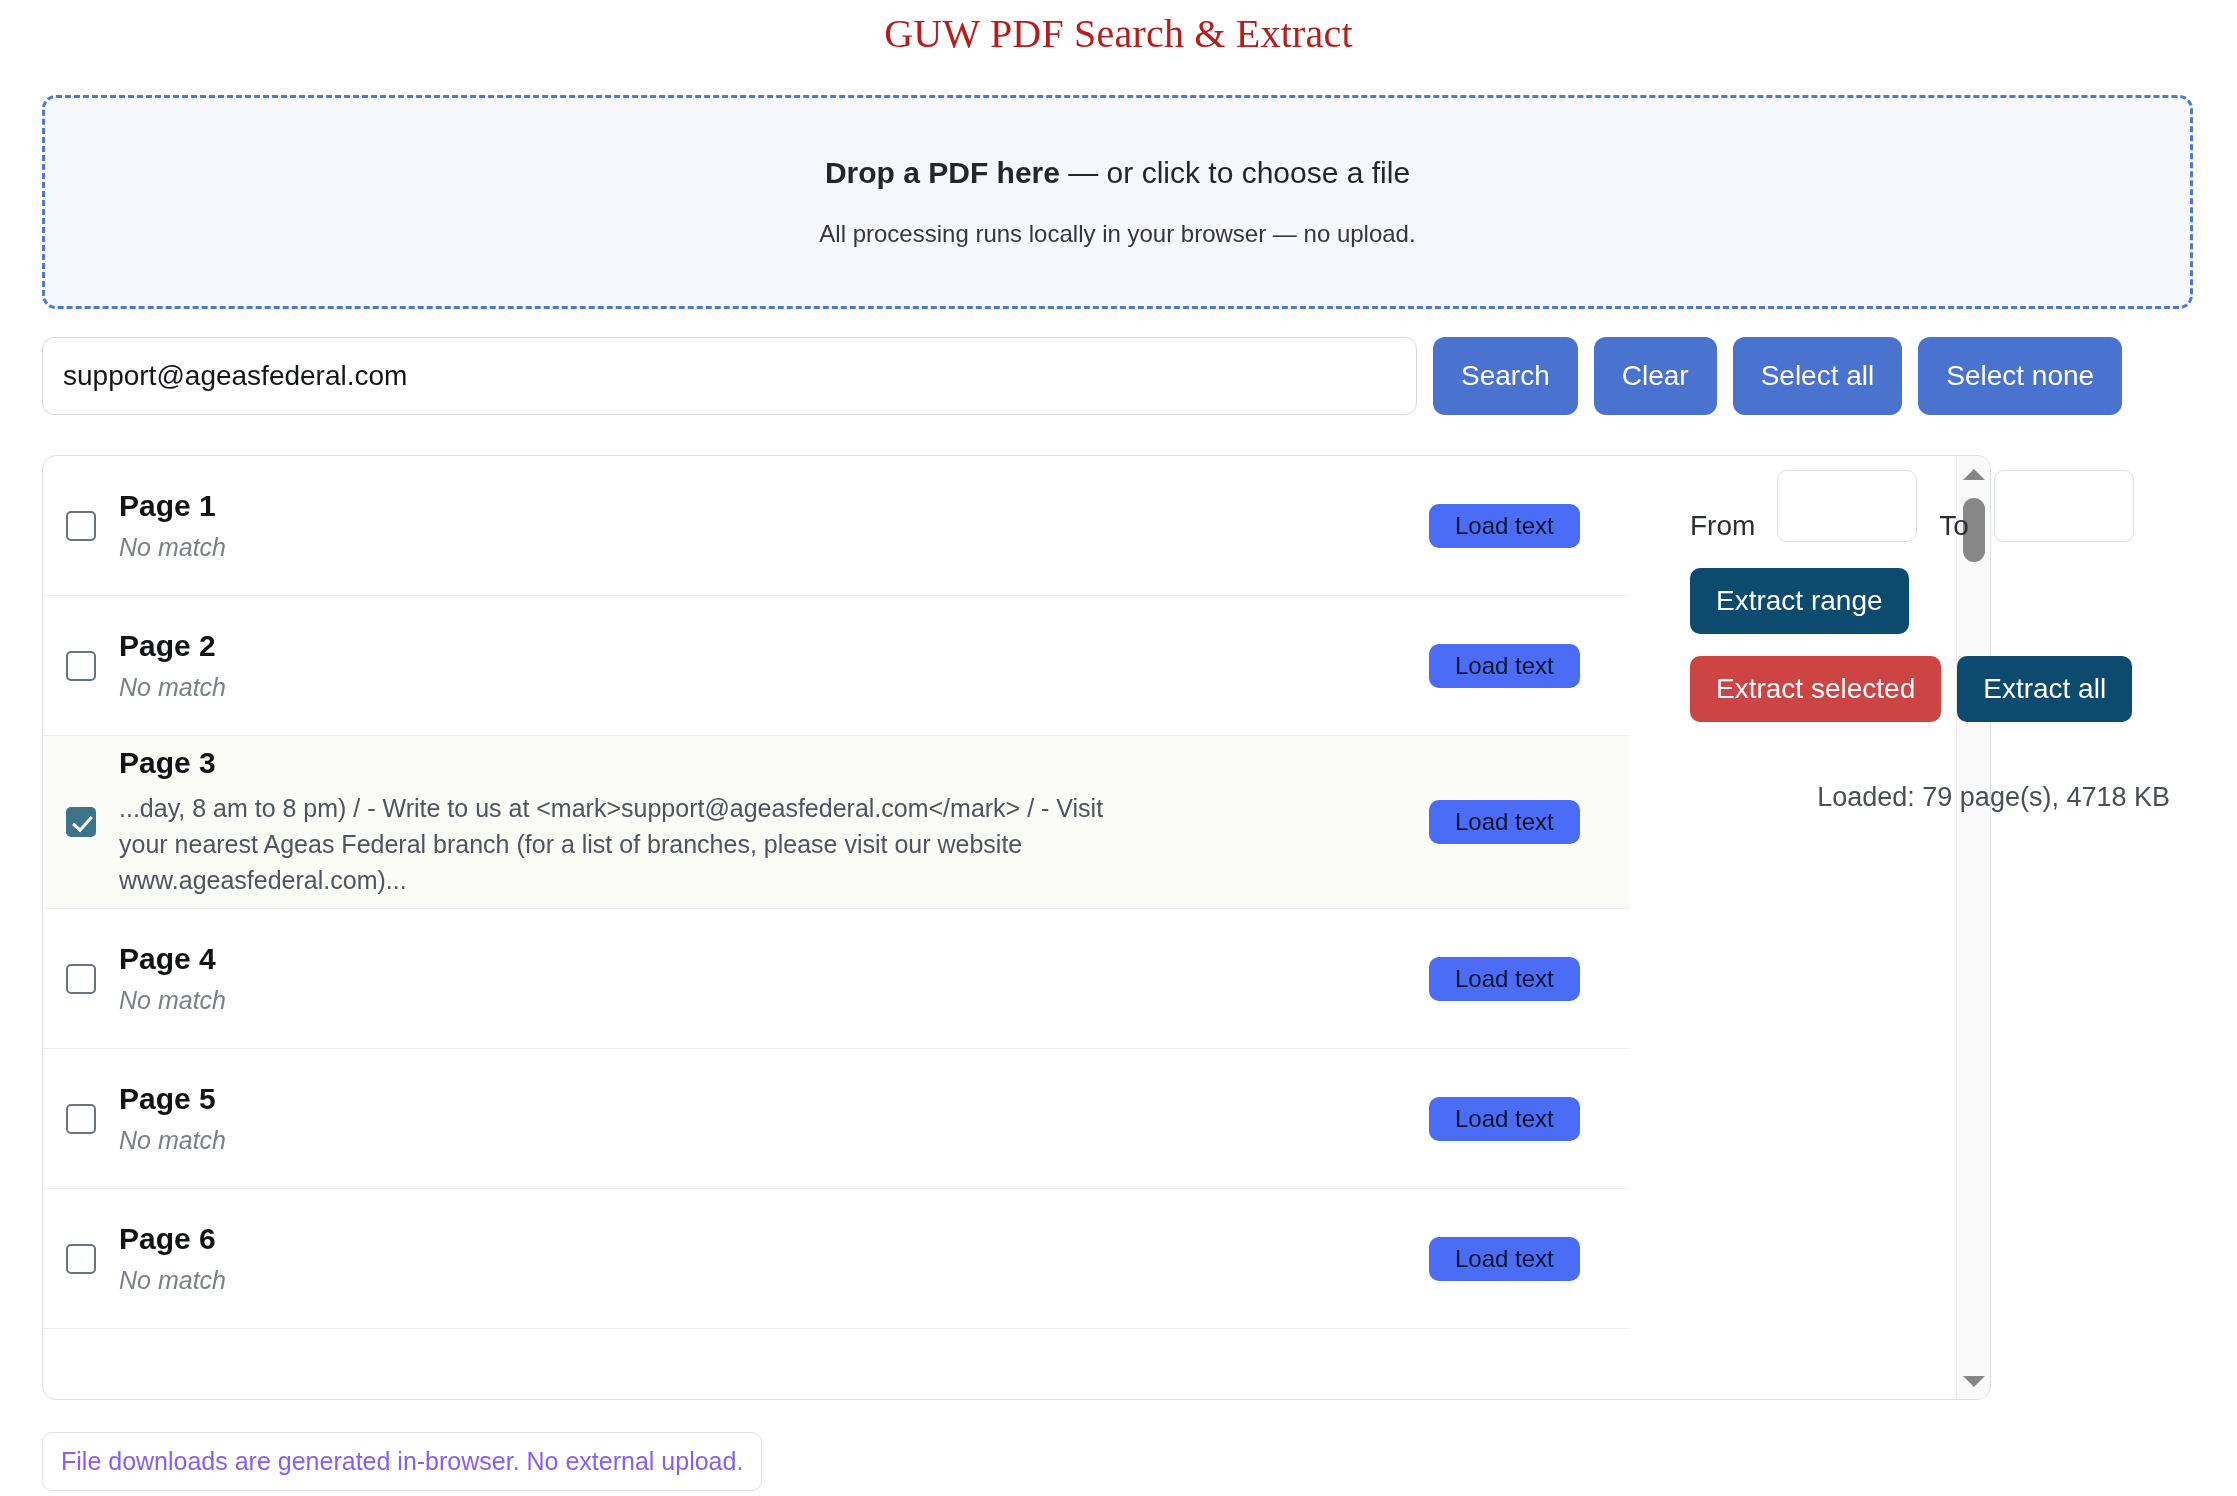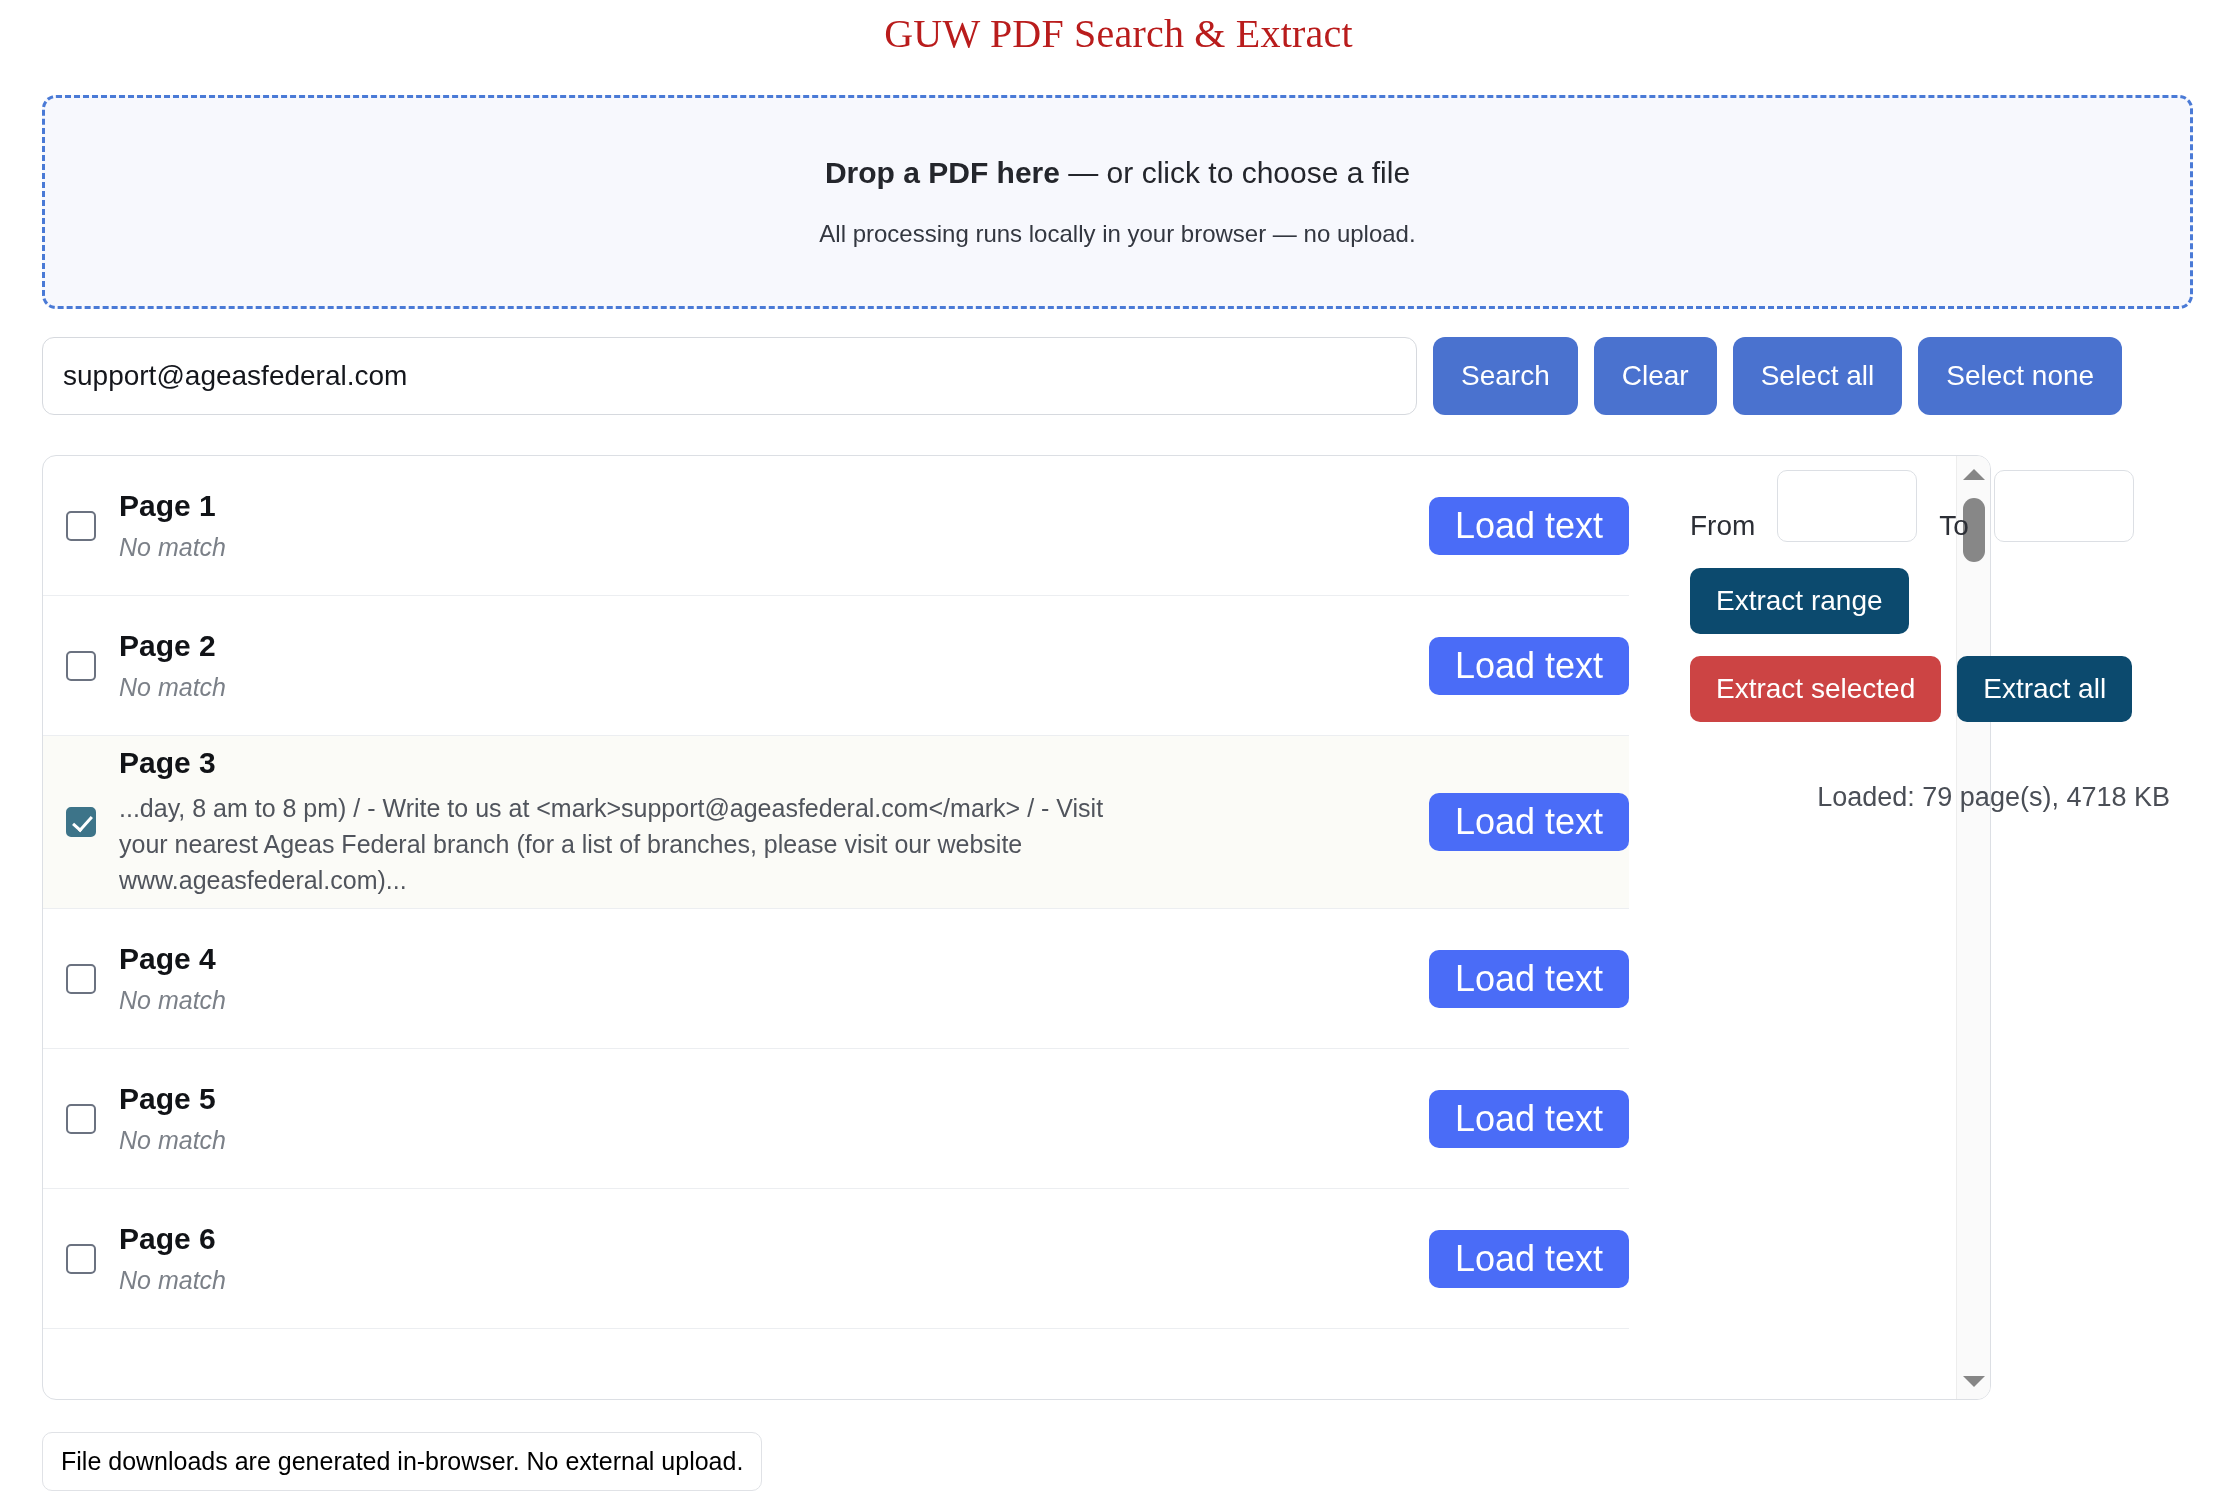--- a/index.html
+++ b/index.html
@@ -184,23 +184,23 @@
   }
   .row-action {
     flex: 0 0 200px;
     display: flex;
     justify-content: flex-start;
   }
   .load-btn {
     border: none;
     border-radius: 10px;
     background: #4a6cf7;
-    color: #ffffff;
-    font-family: "Liberation Sans", sans-serif;
-    font-size: 36px;
+    color: #0f172a;
+    font-family: "Liberation Sans", sans-serif;
+    font-size: 24px;
     padding: 8px 26px;
     cursor: pointer;
     white-space: nowrap;
   }
 
   
   .scrollbar {
     position: absolute;
     right: 0;
     top: 0;
@@ -302,21 +302,21 @@
   
   .footer-note {
     position: absolute;
     left: 42px;
     top: 1432px;
     border: 1px solid #e0e2e6;
     border-radius: 10px;
     background: #ffffff;
     padding: 14px 18px;
     font-size: 25px;
-    color: #000000;
+    color: #8b5cf6;
     white-space: nowrap;
   }
 </style>
 </head>
 <body>
 
 <div id="app">
 
   <div class="page-title">GUW PDF Search &amp; Extract</div>
 

